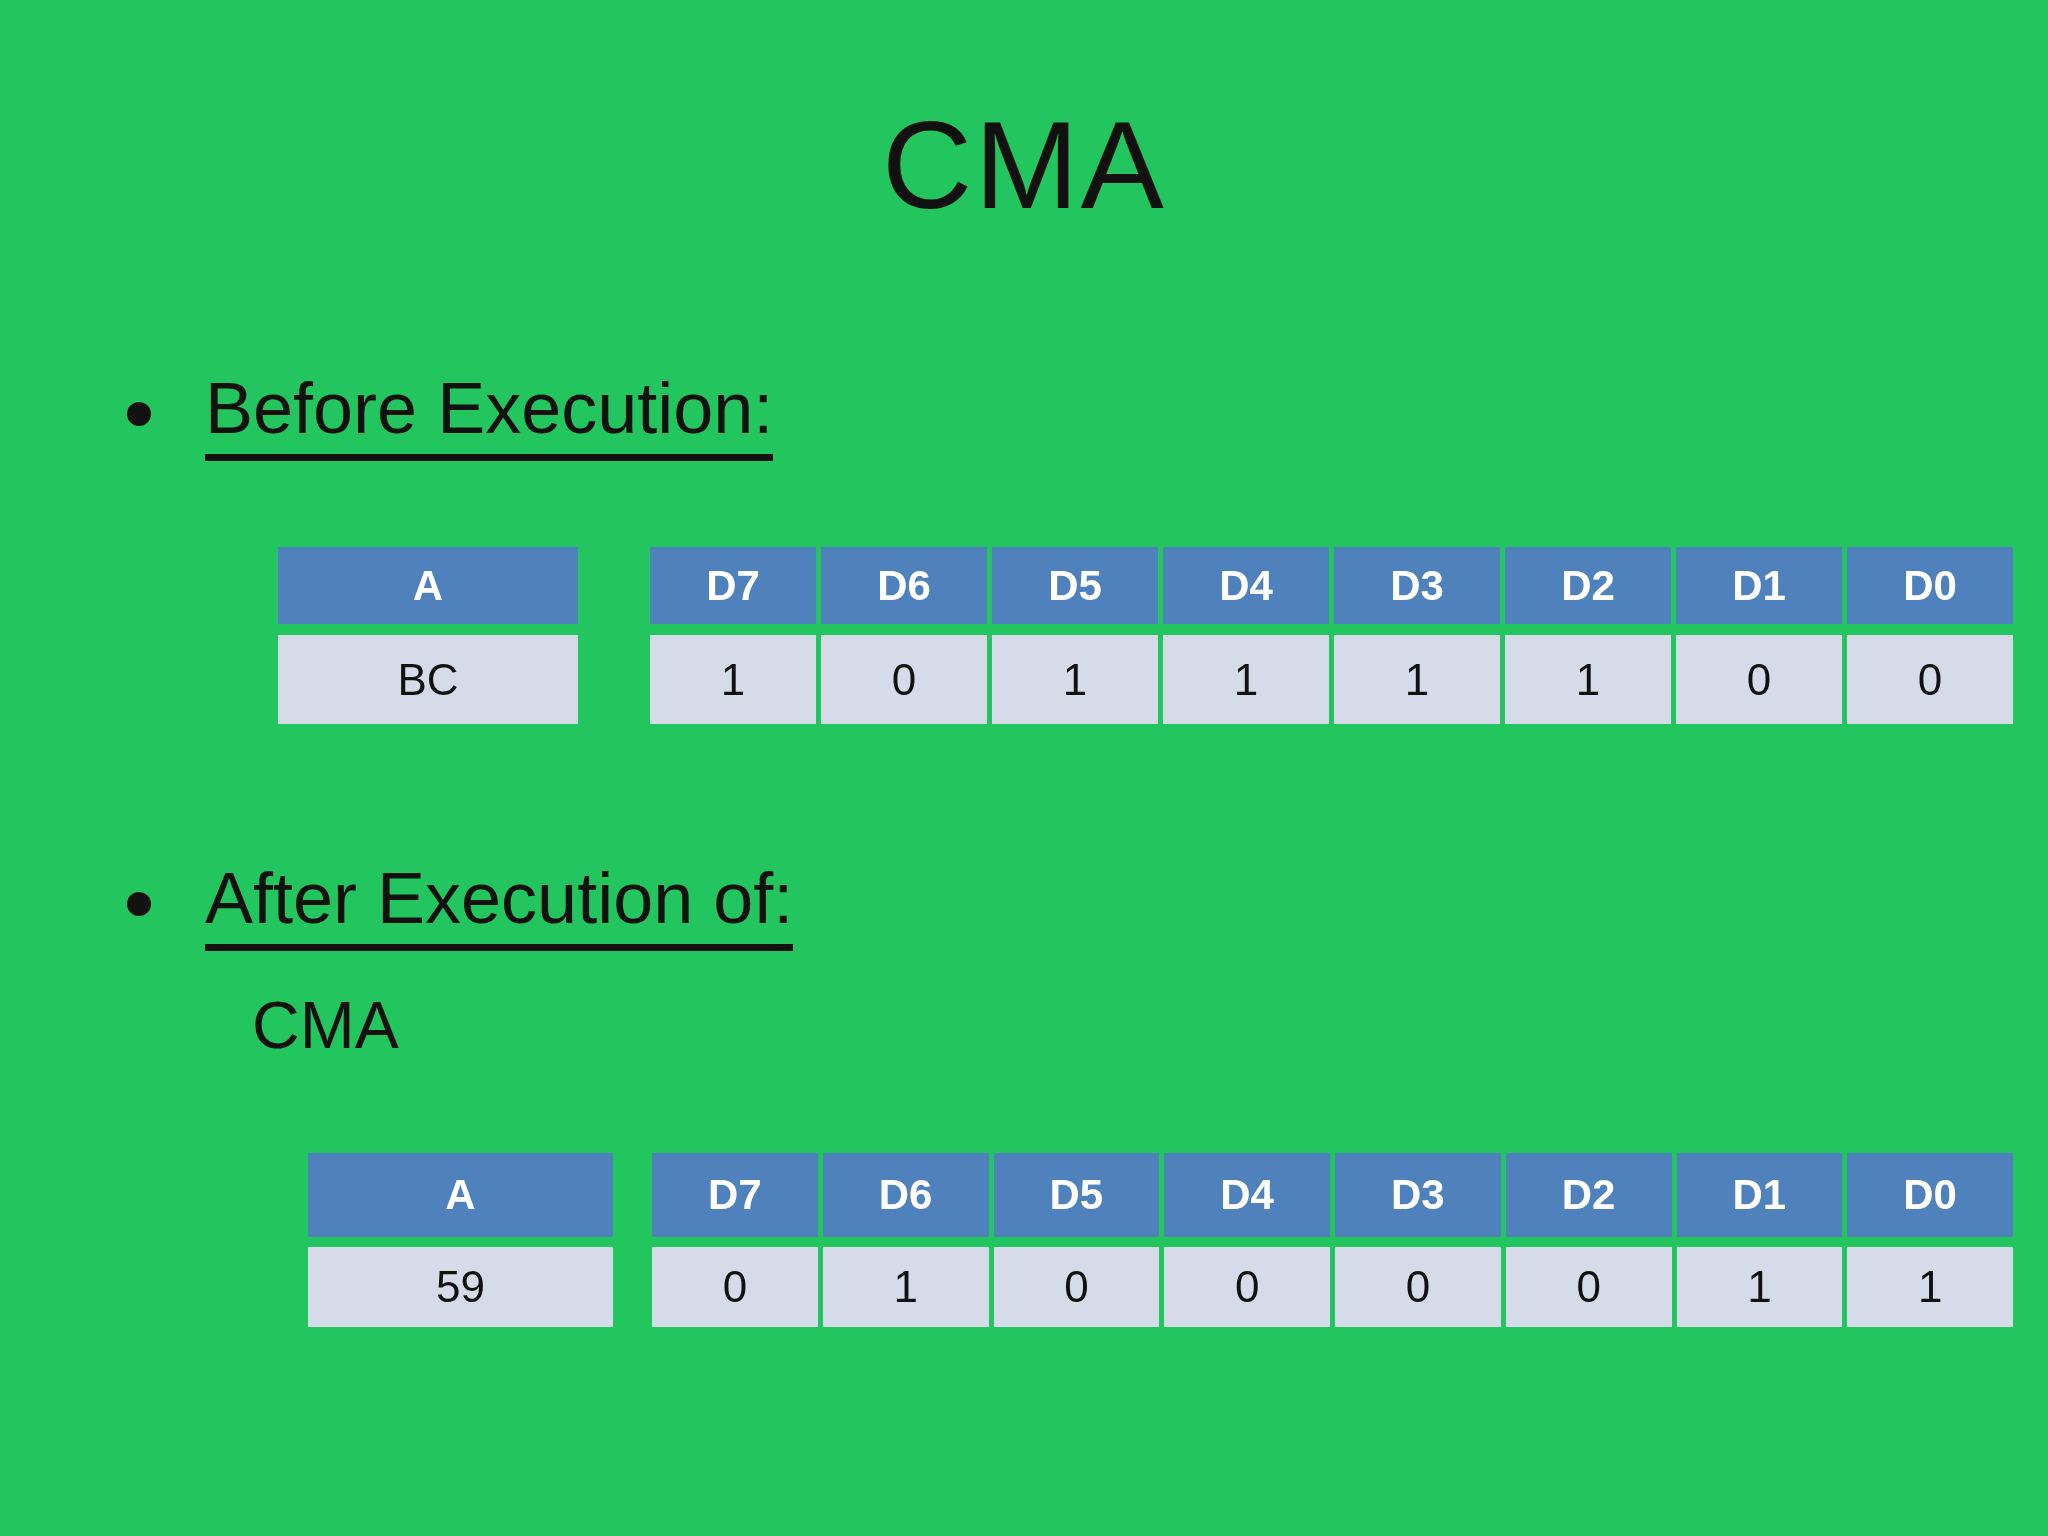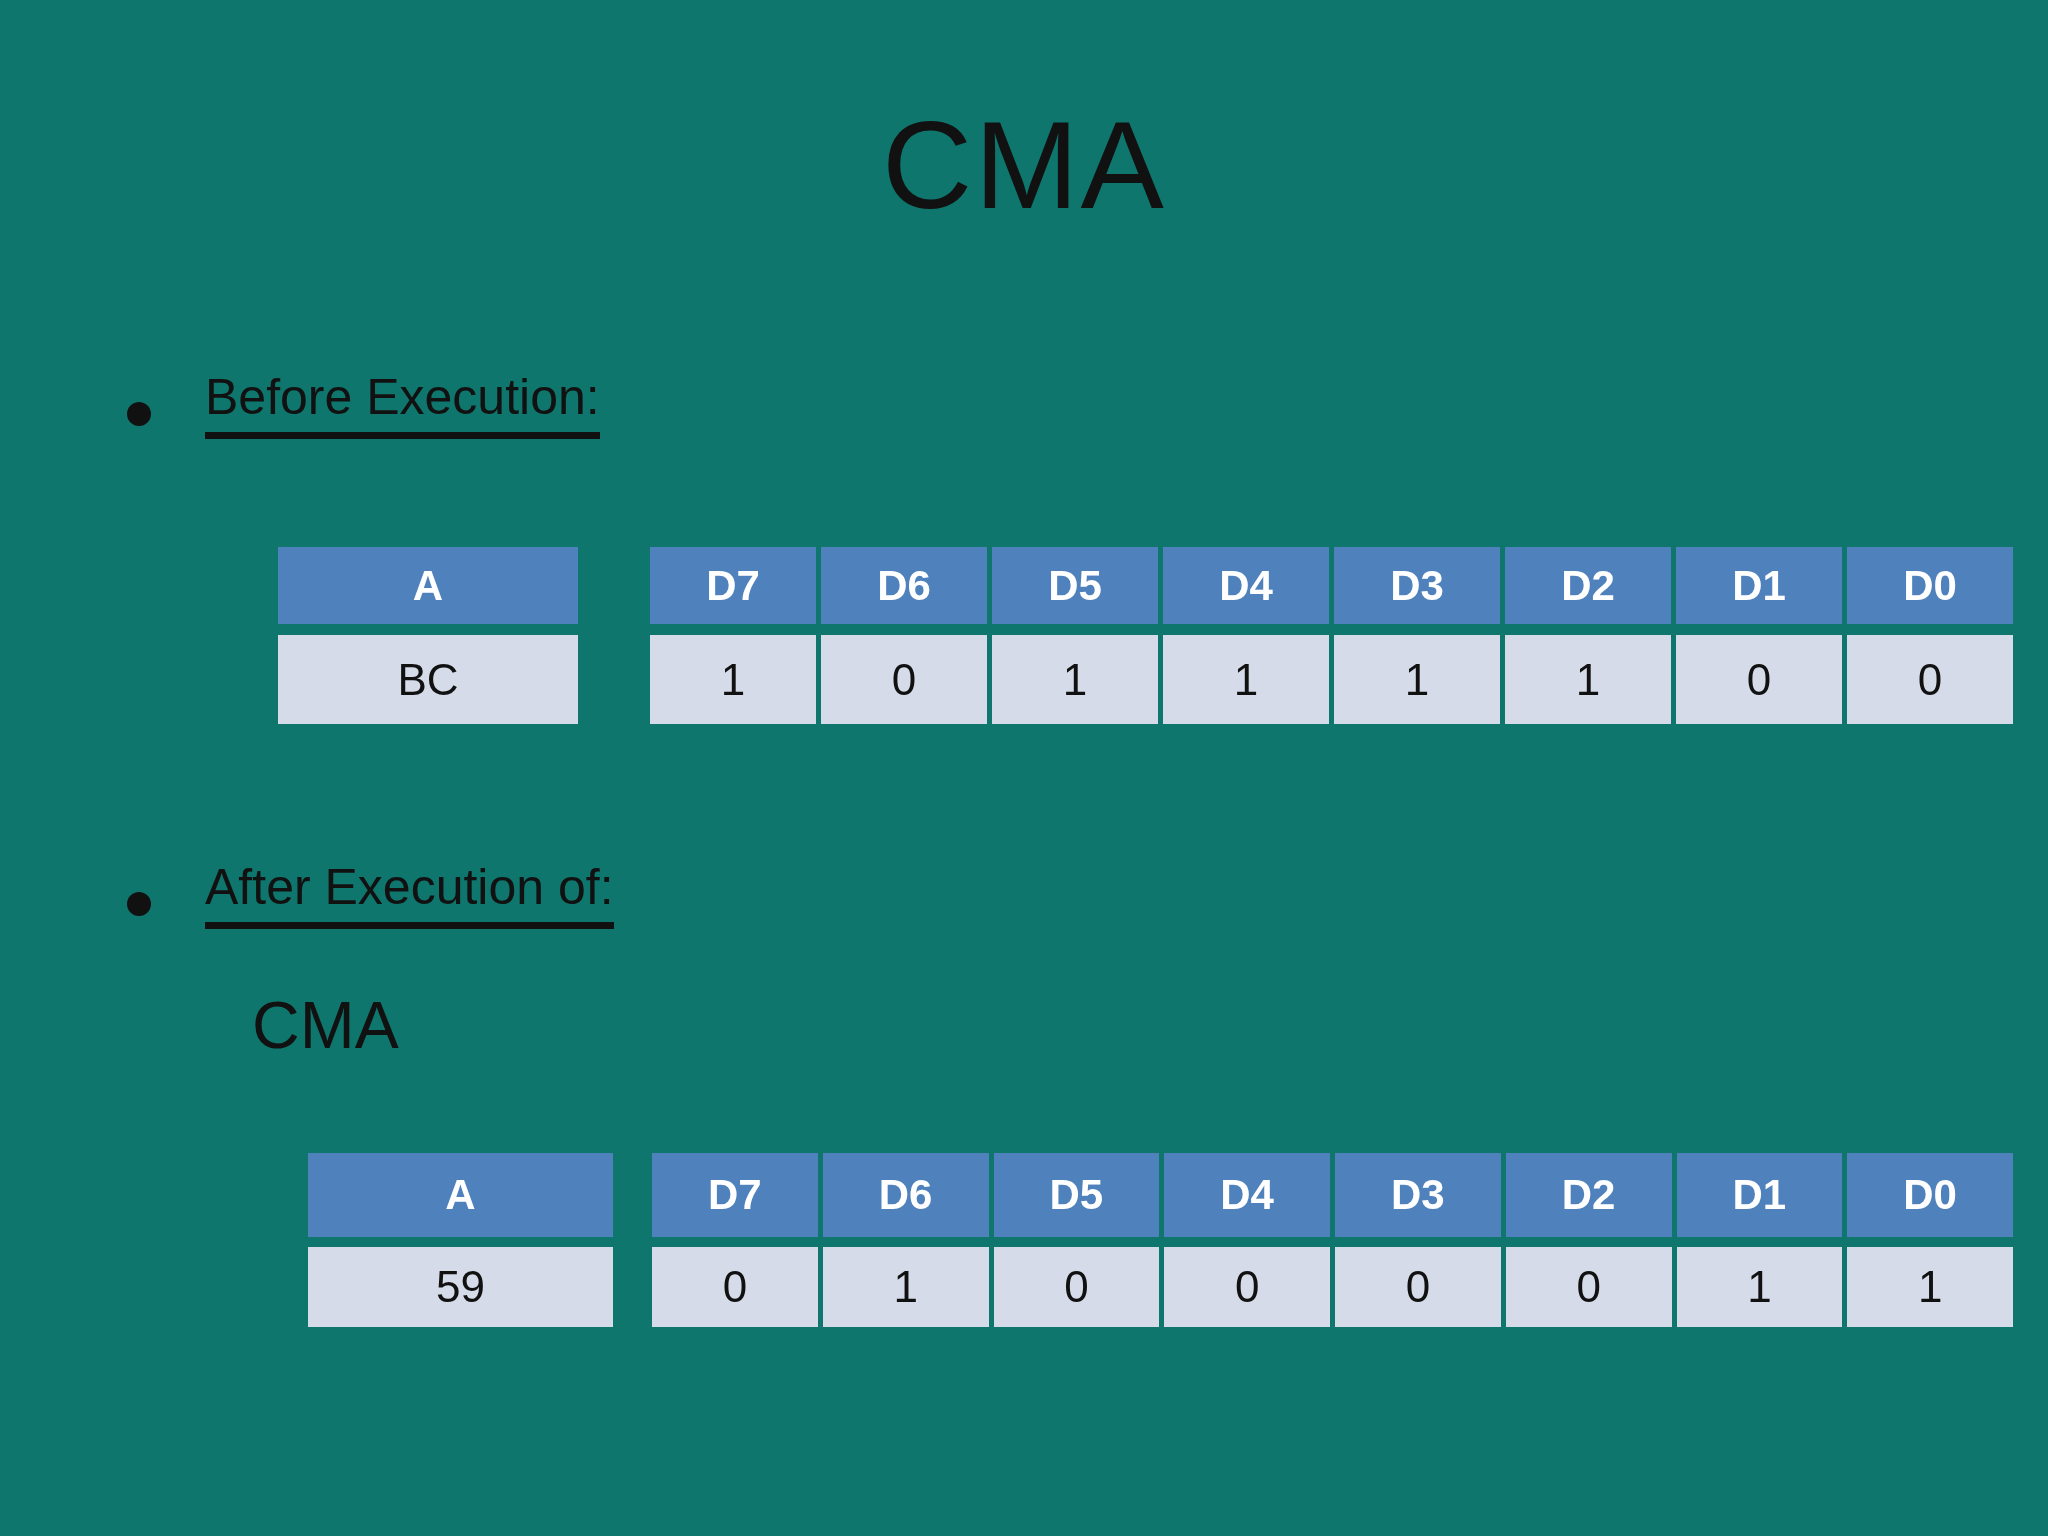--- a/index.html
+++ b/index.html
@@ -5,21 +5,21 @@
   html, body {
     margin: 0;
     padding: 0;
     background: #ffffff;
     font-family: "Liberation Sans", sans-serif;
   }
   .slide {
     position: relative;
     width: 2048px;
     height: 1536px;
-    background: #0f766e;
+    background: #22c55e;
     overflow: hidden;
   }
 
   
   .slide-title {
     position: absolute;
     top: 96px;
     left: 0;
     width: 100%;
     margin: 0;
@@ -41,21 +41,21 @@
   .bullet-dot {
     width: 24px;
     height: 24px;
     border-radius: 50%;
     background: #111111;
     margin-top: 30px;
     margin-right: 54px;
     flex: 0 0 auto;
   }
   .bullet-text {
-    font-size: 50px;
+    font-size: 72px;
     color: #111111;
     border-bottom: 7px solid #111111;
     padding-bottom: 10px;
     line-height: 1.0;
     white-space: nowrap;
   }
   .bullet-before { top: 372px; }
   .bullet-after  { top: 862px; }
 
   .sub-instruction {

